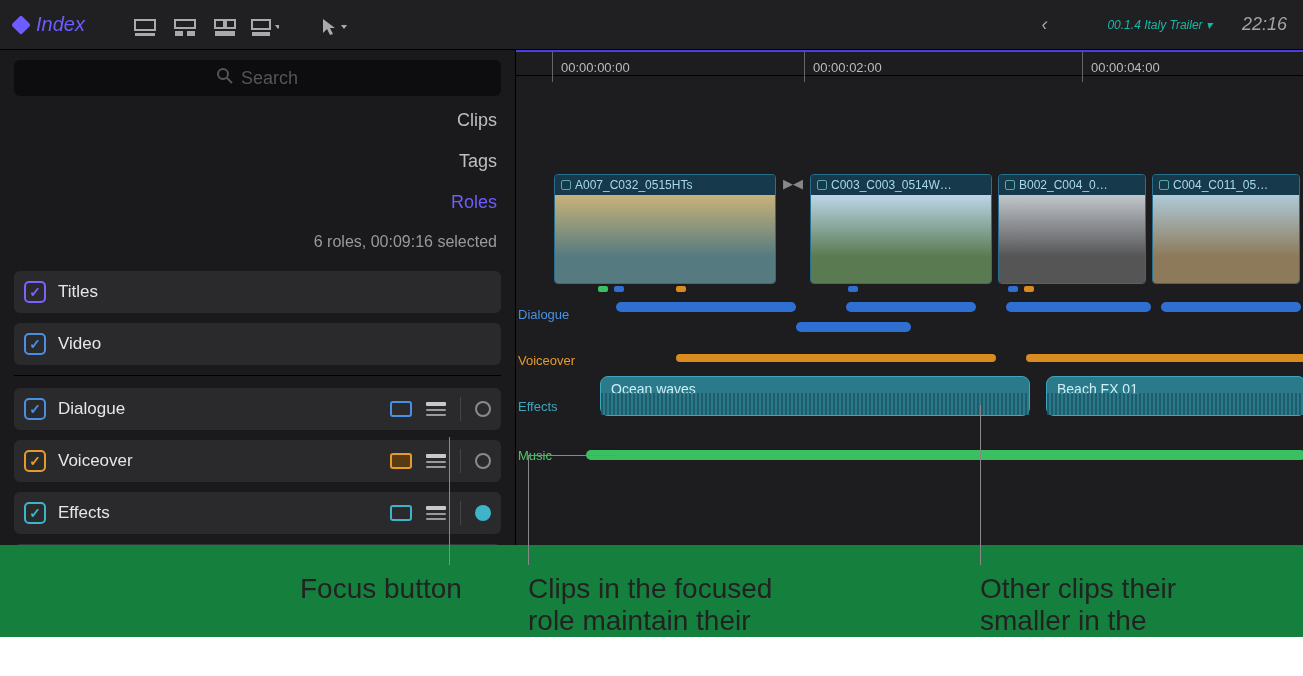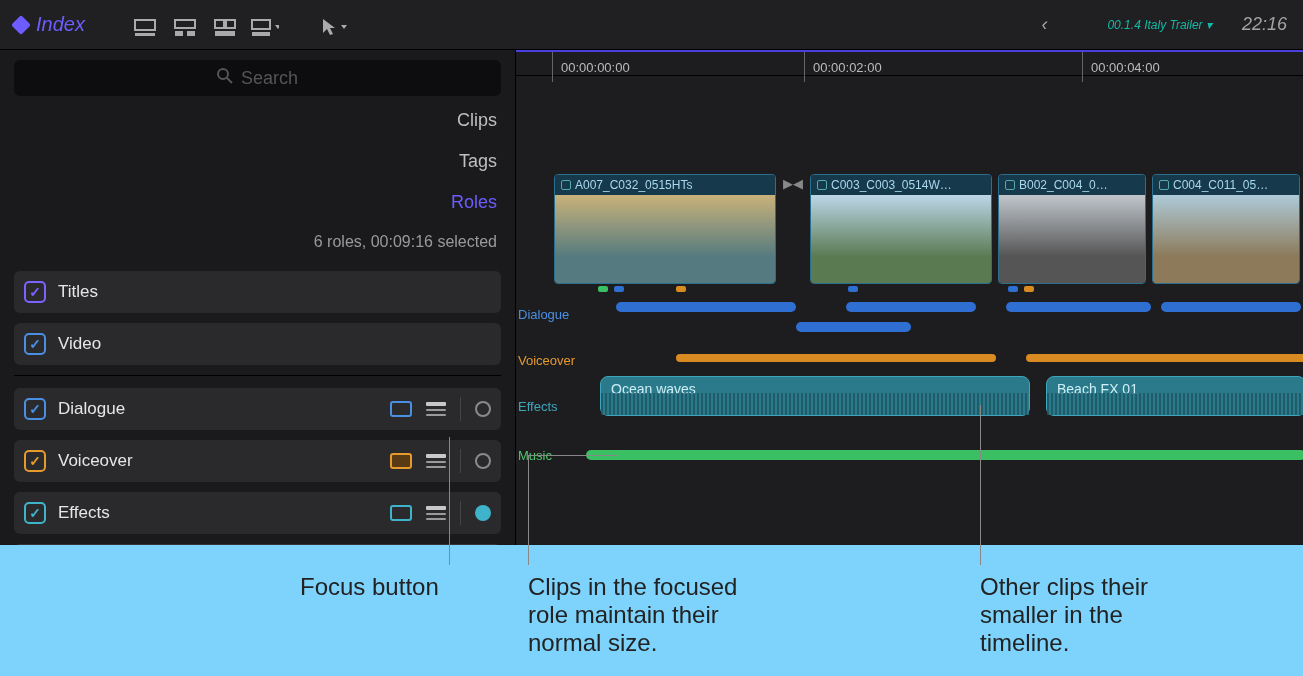--- a/index.html
+++ b/index.html
@@ -153,22 +153,22 @@
   }
   .fx-clip .wave { position:absolute; left:0; right:0; bottom:0; height:22px;
       background:repeating-linear-gradient(90deg,#1c5562 0 2px,#2a7a8c 2px 4px);
       opacity:.8;}
 
   .dots-row{position:absolute; left:2px; right:0; top:234px; height:8px;}
   .dot{position:absolute; width:10px;height:6px;border-radius:2px;}
 
   
   .callouts {
-    position:relative; height:131px; background:#7dd3fc; width:1303px;
-    font-size:24px; color:#222;
+    position:relative; height:92px; background:#15803d; width:1303px;
+    font-size:28px; color:#222;
   }
   .co { position:absolute; }
   .leader { position:absolute; width:1px; background:#888; }
   .leader.h { height:1px; width:auto; }
 </style>
 </head>
 <body>
 
 <div class="app">
 

